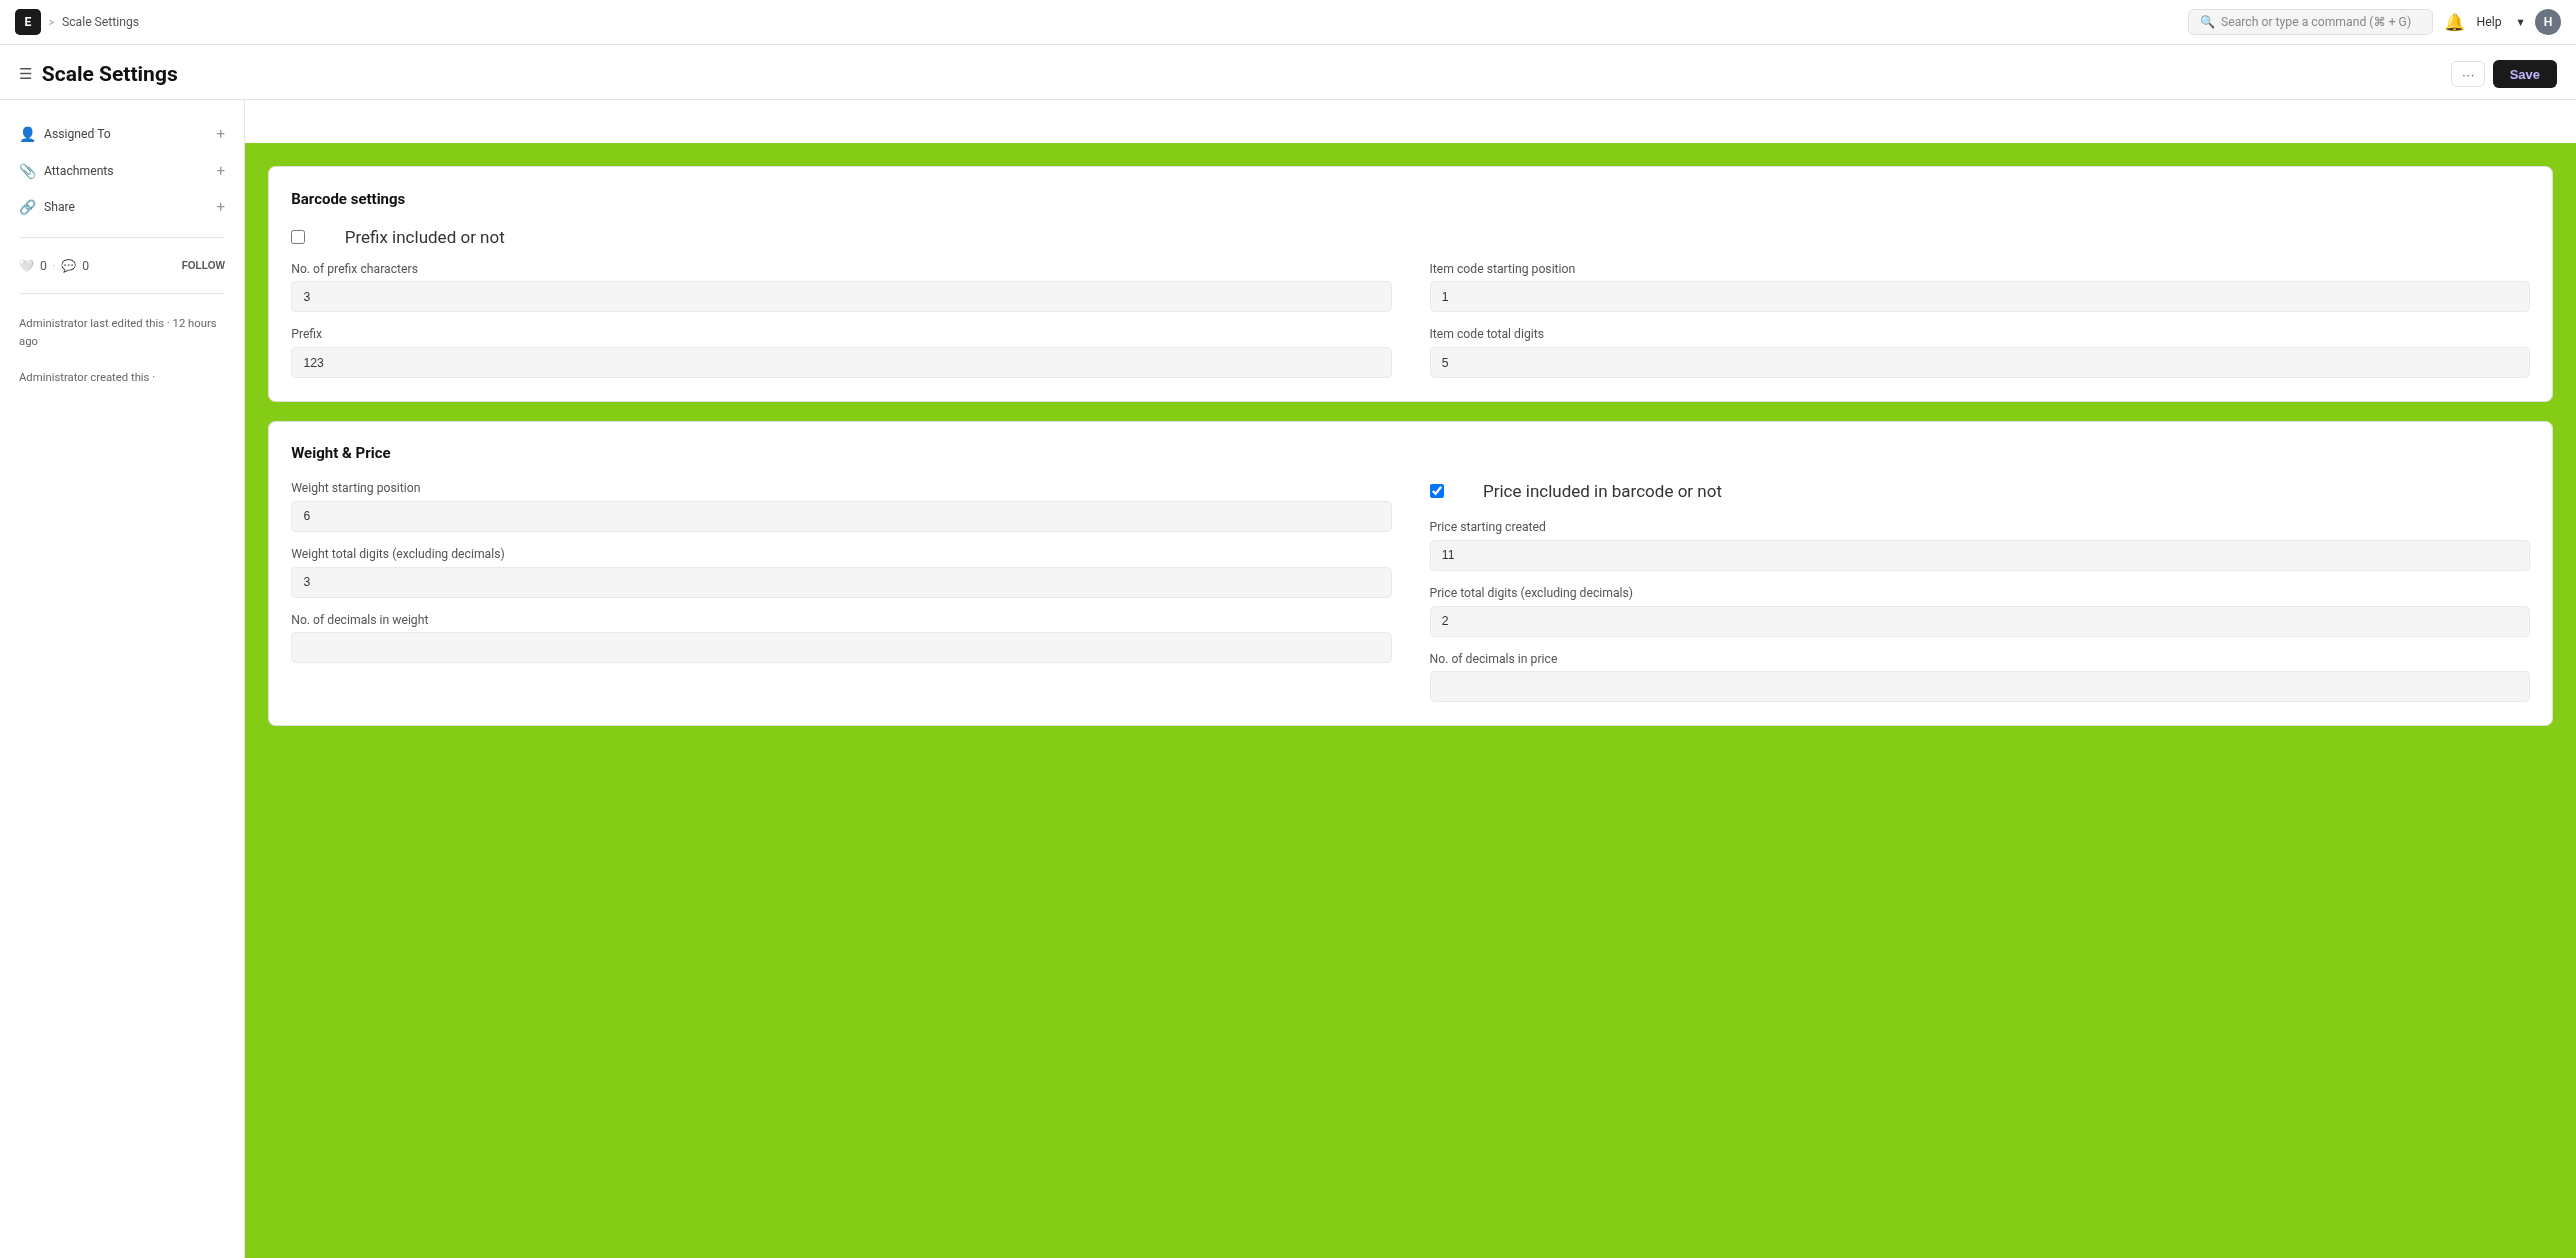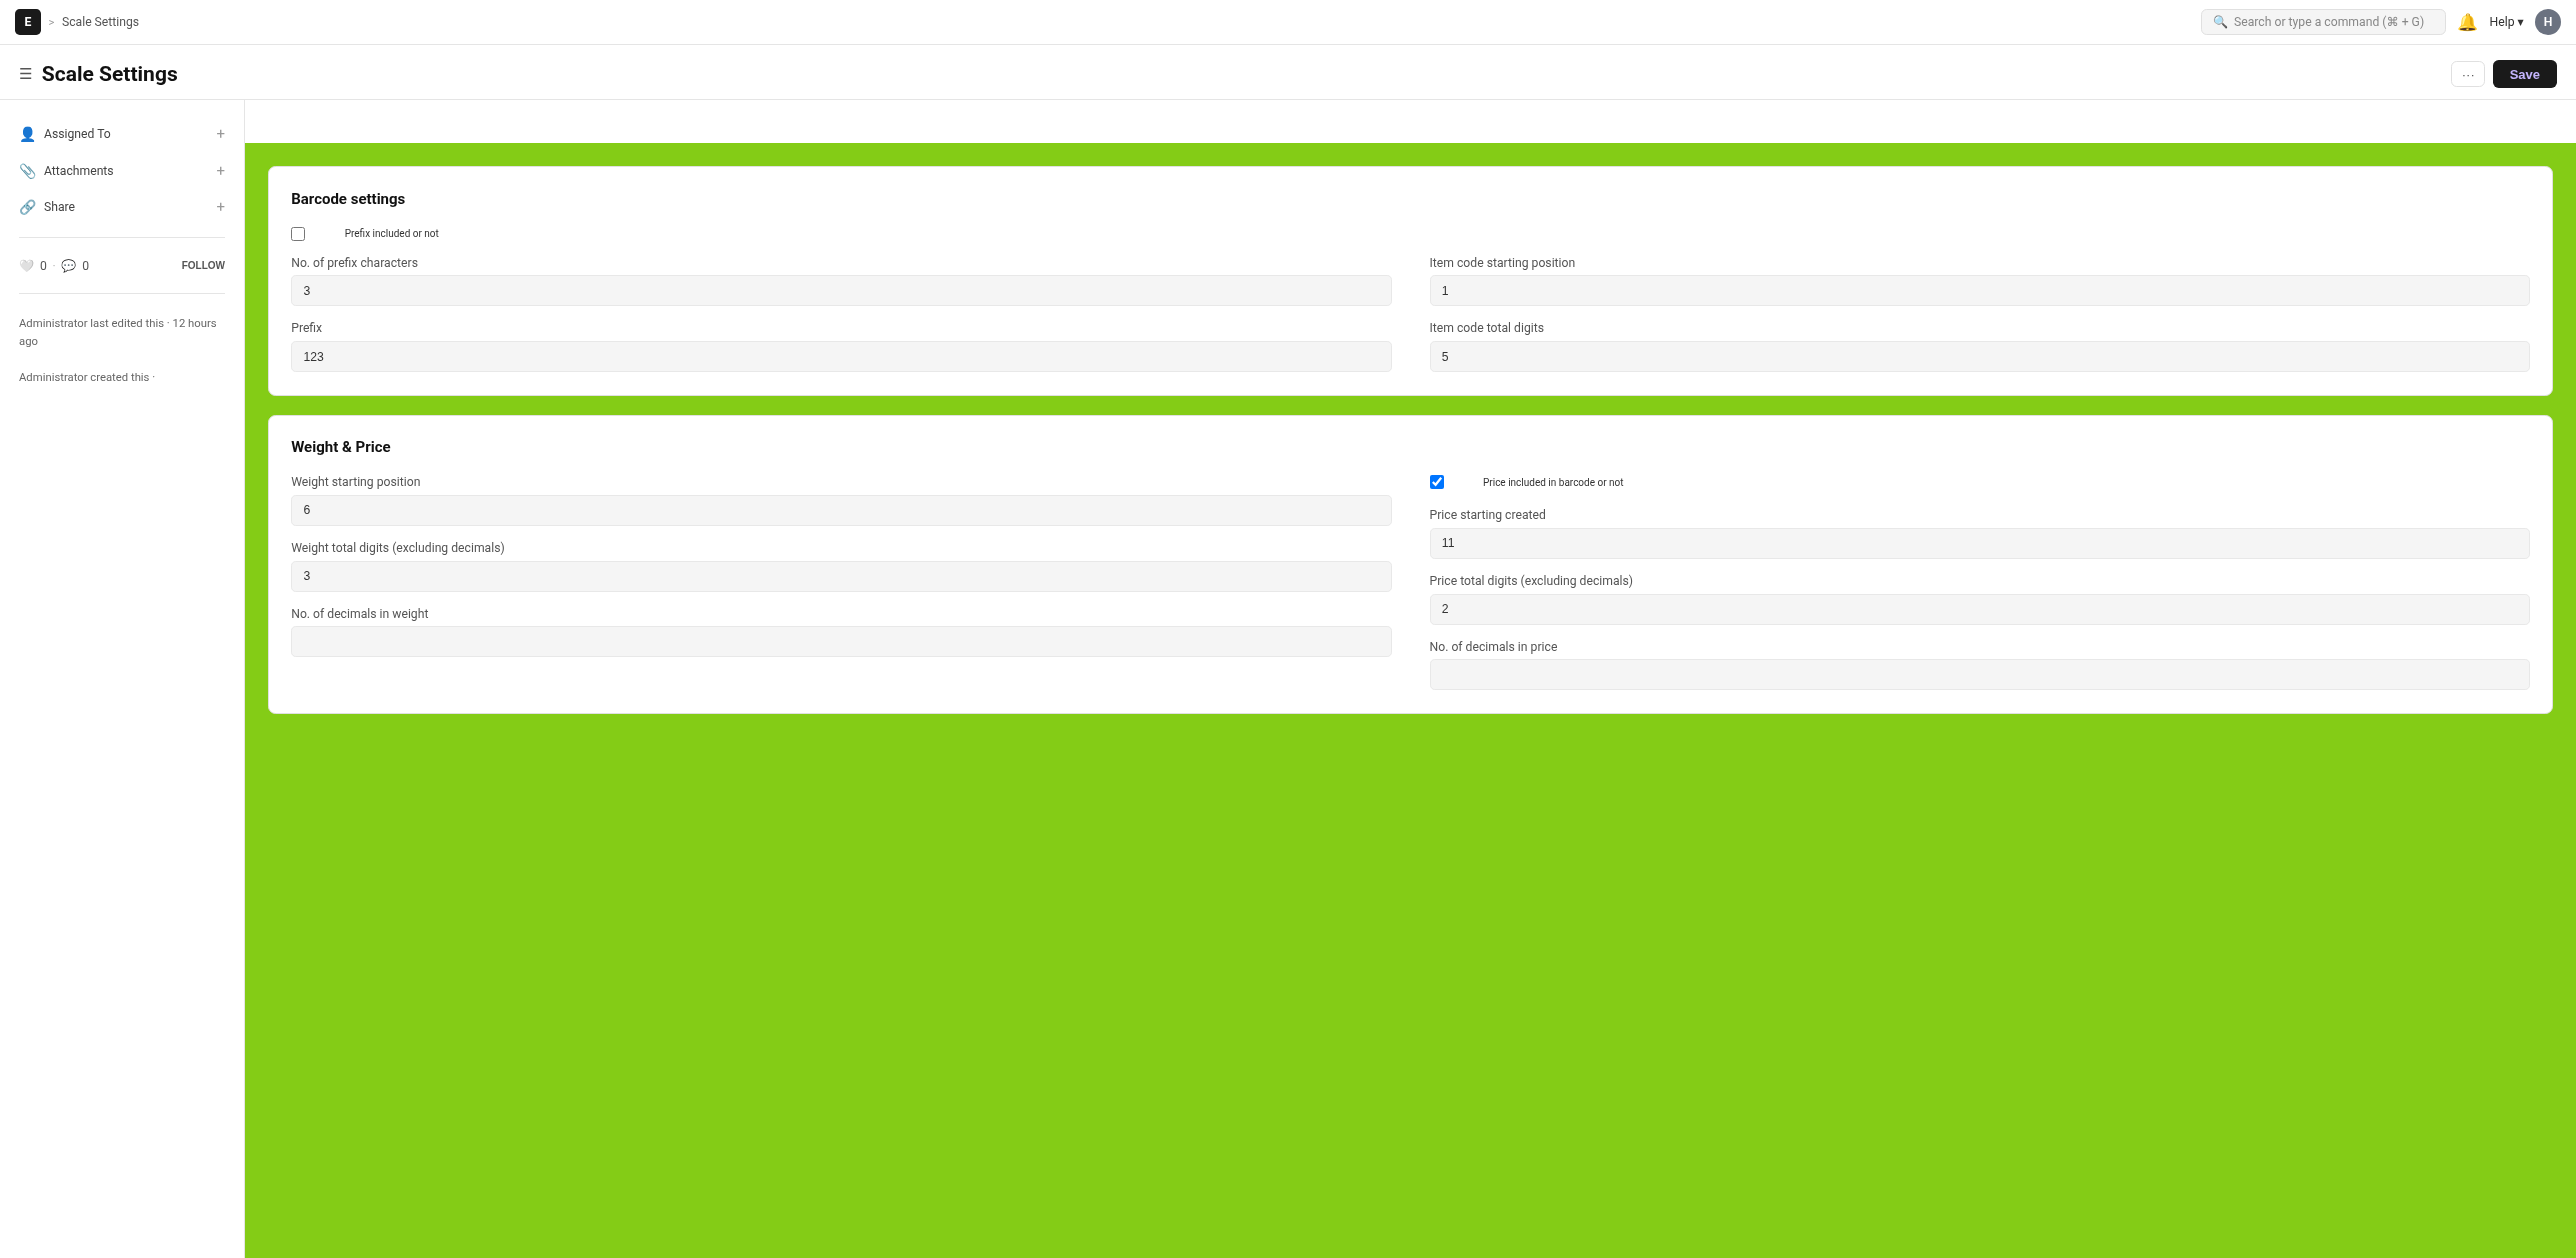--- a/index.html
+++ b/index.html
@@ -20,21 +20,21 @@
     .breadcrumb-text { color: #555; font-size: 12.2px; }
     .topnav-right { display: flex; align-items: center; gap: 11.3px; }
     .search-bar {
       display: flex; align-items: center; gap: 5.7px;
       background: #f5f5f5; border: 0.9px solid #e0e0e0; border-radius: 5.7px;
       padding: 4.7px 11.3px; width: 245px; color: #888; font-size: 12.2px;
     }
     .search-icon-char { color: #999; }
     .bell-icon { font-size: 17px; color: #555; cursor: pointer; }
     .help-btn {
-      display: flex; align-items: center; gap: 3px;
+      display: flex; align-items: center; gap: 16px;
       font-size: 12.2px; color: #333; cursor: pointer;
     }
     .avatar {
       width: 26px; height: 26px; background: #6b7280; border-radius: 50%;
       display: flex; align-items: center; justify-content: center; color: #fff; font-size: 12.2px; font-weight: 600;
     }
 
     
     .page-header {
       display: flex; align-items: center; justify-content: space-between;
@@ -101,21 +101,21 @@
       background: #f5f5f5; border: 0.9px solid #e8e8e8; border-radius: 4.7px;
       padding: 7.5px 11.3px; font-size: 12.2px; color: #333; outline: none;
       width: 100%;
     }
 
     
     .checkbox-row {
       display: flex; align-items: center; gap: 7.5px; margin-bottom: 15px;
     }
     .checkbox-row input[type="checkbox"] { width: 14px; height: 14px; cursor: pointer; }
-    .checkbox-label { font-size: 10px; color: #333; padding-left: 32px; }
+    .checkbox-label { font-size: 17px; color: #333; padding-left: 32px; }
 
     .left-col { }
     .right-col { }
   </style>
 </head>
 <body>
 
 <div class="topnav">
   <div class="topnav-left">
     <div class="app-icon">

